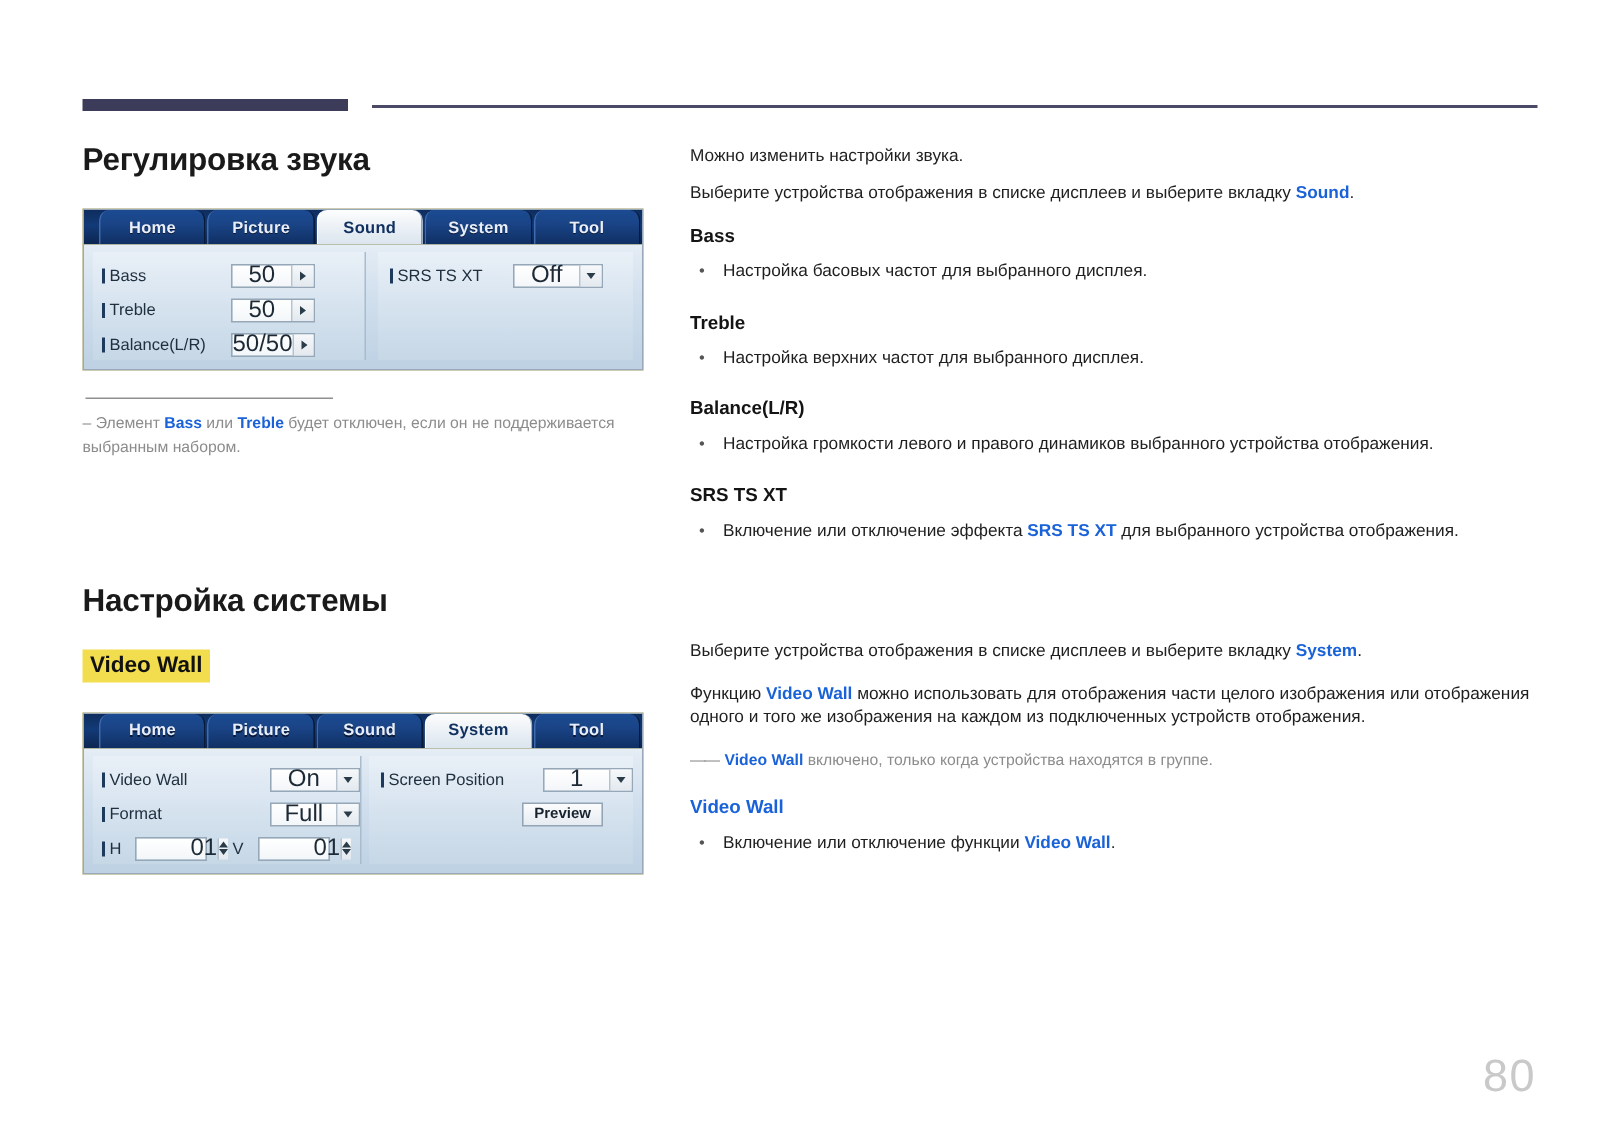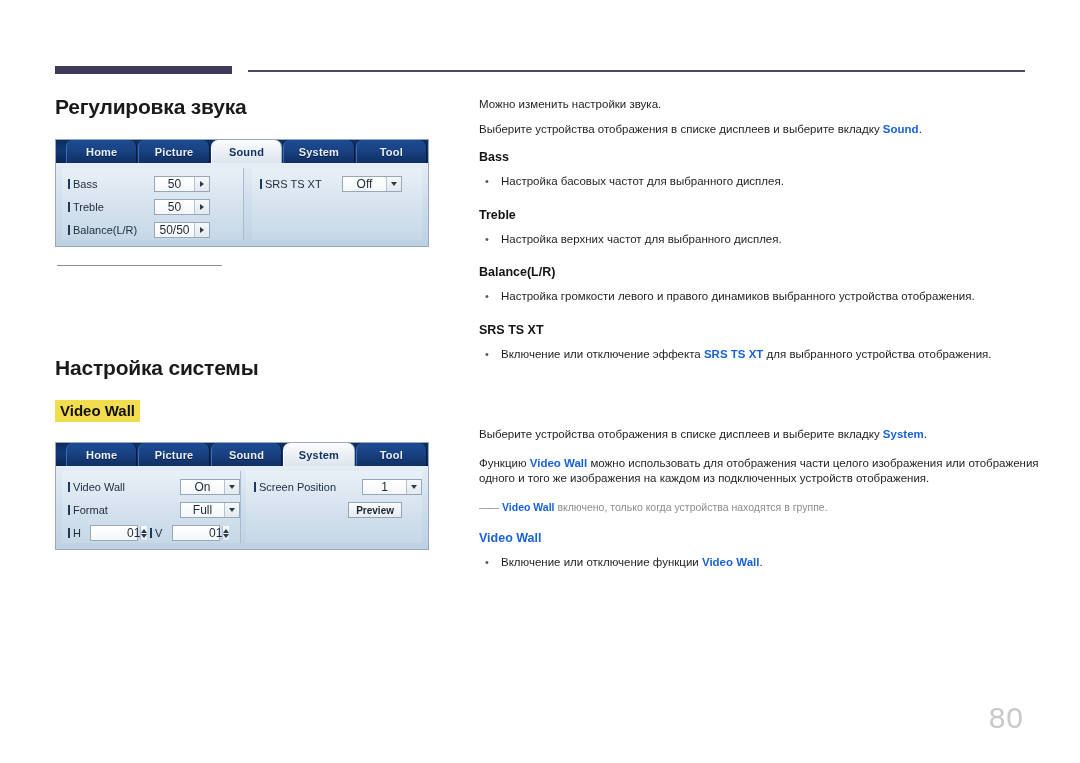--- a/index.html
+++ b/index.html
@@ -38,21 +38,21 @@
 
   
   .col-left {
     position: absolute;
     left: 55px;
     top: 95px;
     width: 390px;
   }
   .col-right {
     position: absolute;
-    left: 479px;
+    left: 460px;
     top: 97px;
     width: 570px;
   }
 
   h1.section-title {
     font-size: 21px;
     font-weight: bold;
     color: #1a1a1a;
     margin: 0 0 20px 0;
     letter-spacing: -0.2px;
@@ -159,21 +159,21 @@
   }
 
   .field {
     position: relative;
     box-sizing: border-box;
     height: 16px;
     background: linear-gradient(to bottom, #ffffff 0%, #f3f6f9 100%);
     border: 1px solid #96a7b8;
     display: flex;
     align-items: center;
-    font-size: 12px;
+    font-size: 16px;
     color: #1d2a36;
   }
   .field .val {
     flex: 1;
     text-align: center;
     line-height: 1;
   }
   .field .arrow-right {
     width: 14px;
     height: 100%;
@@ -390,20 +390,24 @@
                 <span class="glyph-tri-down"></span>
               </span>
           </span>
         </div>
 
       </div>
     </div>
   </div>
 
   <div class="note-rule"></div>
+  <div class="note">
+    <span class="dash">–</span>
+    <span>Элемент </span><b>Bass</b><span> или </span><b>Treble</b><span> будет отключен, если он не поддерживается выбранным набором.</span>
+  </div>
 
   <div style="height:78px"></div>
 
   <h1 class="section-title second">Настройка системы</h1>
 
   <div><span class="vw-highlight">Video Wall</span></div>
 
   <div class="panel">
     <div class="tabs">
       <div class="tab">Home</div>

